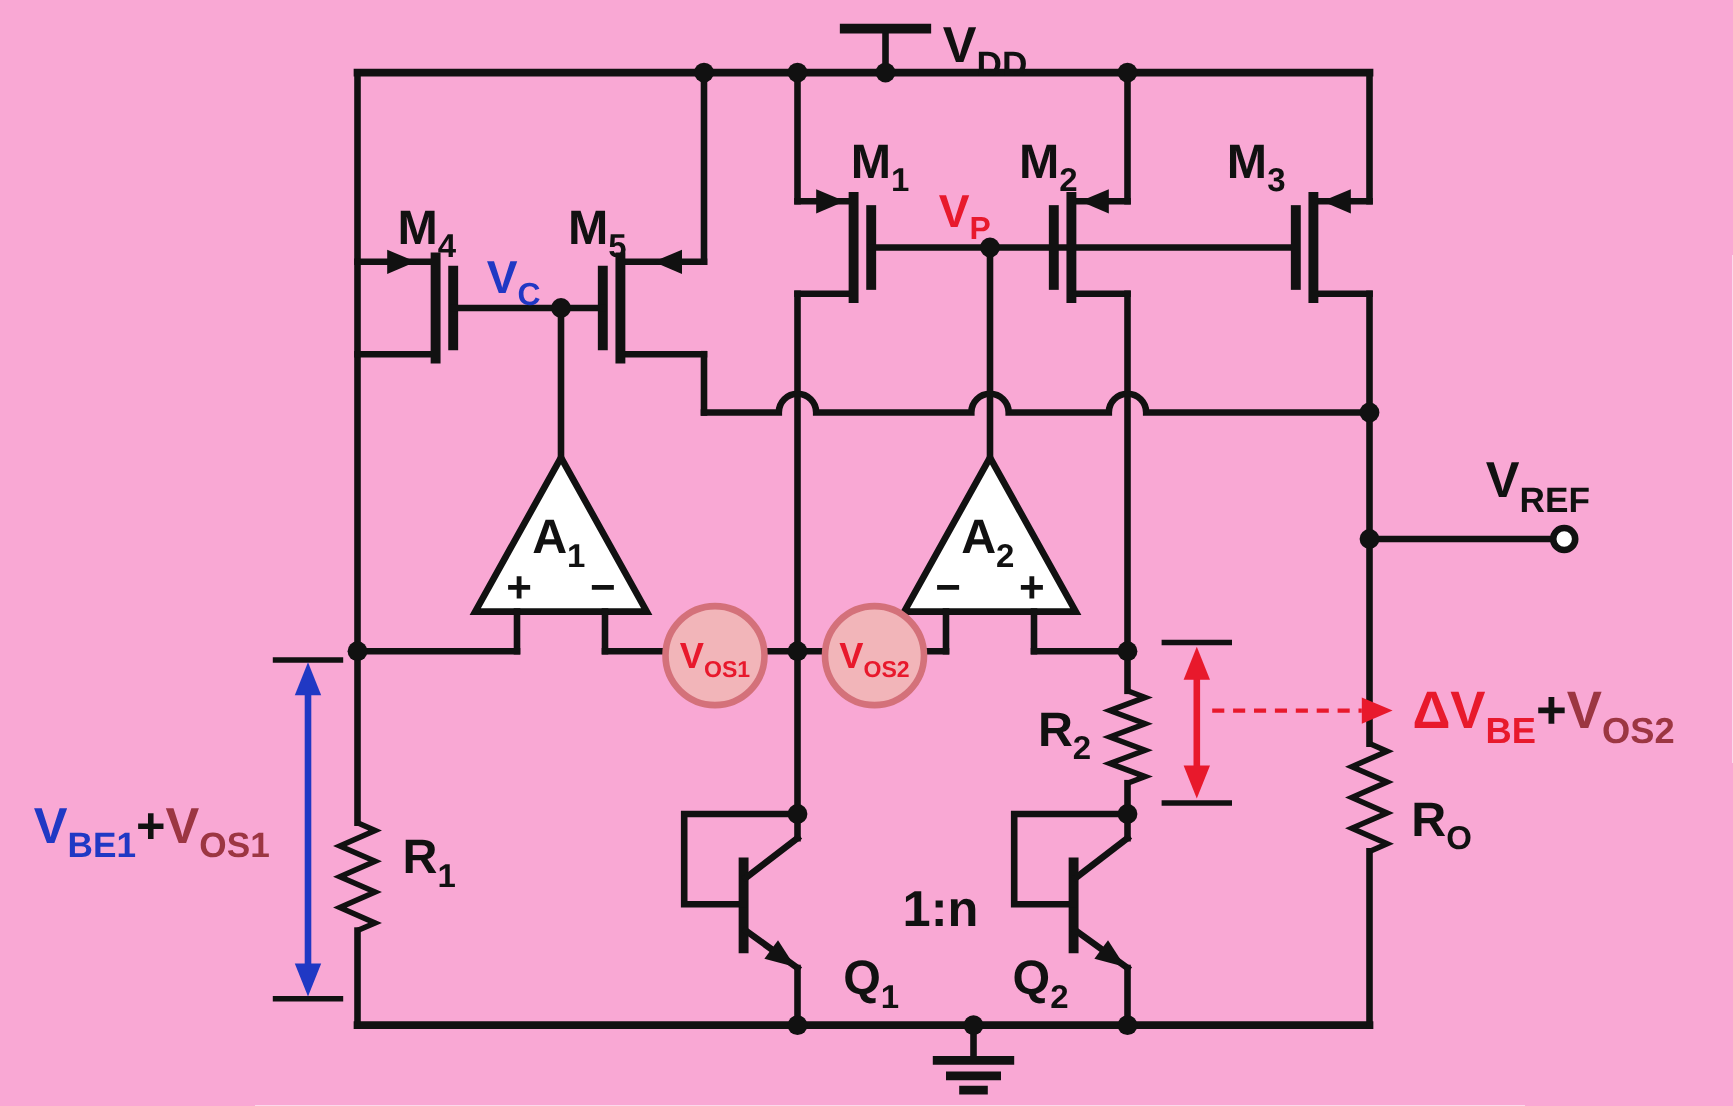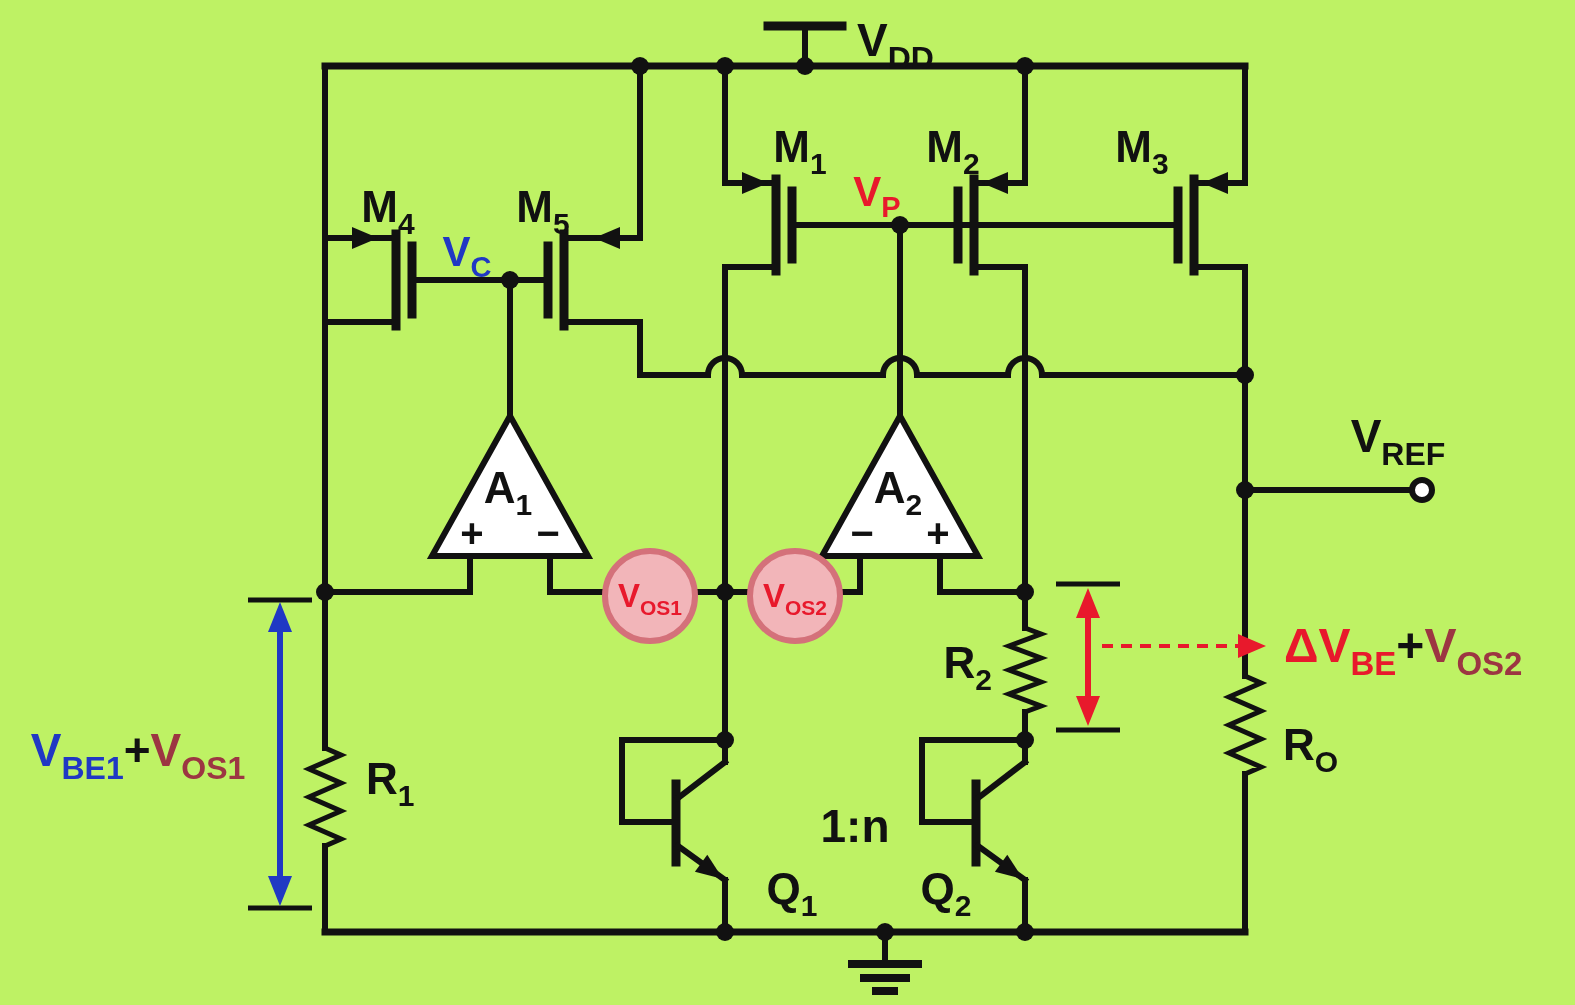--- a/index.html
+++ b/index.html
@@ -1,16 +1,16 @@
 <!DOCTYPE html>
 <html><head>
 <meta charset="utf-8">
 <style>
   html,body{margin:0;padding:0;background:#ffffff;}
-  .canvas{position:relative;width:1575px;height:1005px;background:#bef264;overflow:hidden;}
+  .canvas{position:relative;width:1575px;height:1005px;background:#f9a8d4;overflow:hidden;}
   svg{display:block;}
   svg text{font-family:"Liberation Sans", sans-serif;font-weight:bold;fill:#111111;}
   .w{stroke:#111111;stroke-width:6;fill:none;stroke-linecap:square;}
   .w7{stroke-width:7;}
   .w9{stroke-width:9;}
   .w8{stroke-width:8;}
   .dot{fill:#111111;stroke:none;}
   .solid{fill:#111111;stroke:none;}
   .tri{fill:#ffffff;stroke:#111111;stroke-width:6;stroke-linejoin:miter;}
   .vos{fill:#f2b5b9;stroke:#d4717a;stroke-width:6;}

